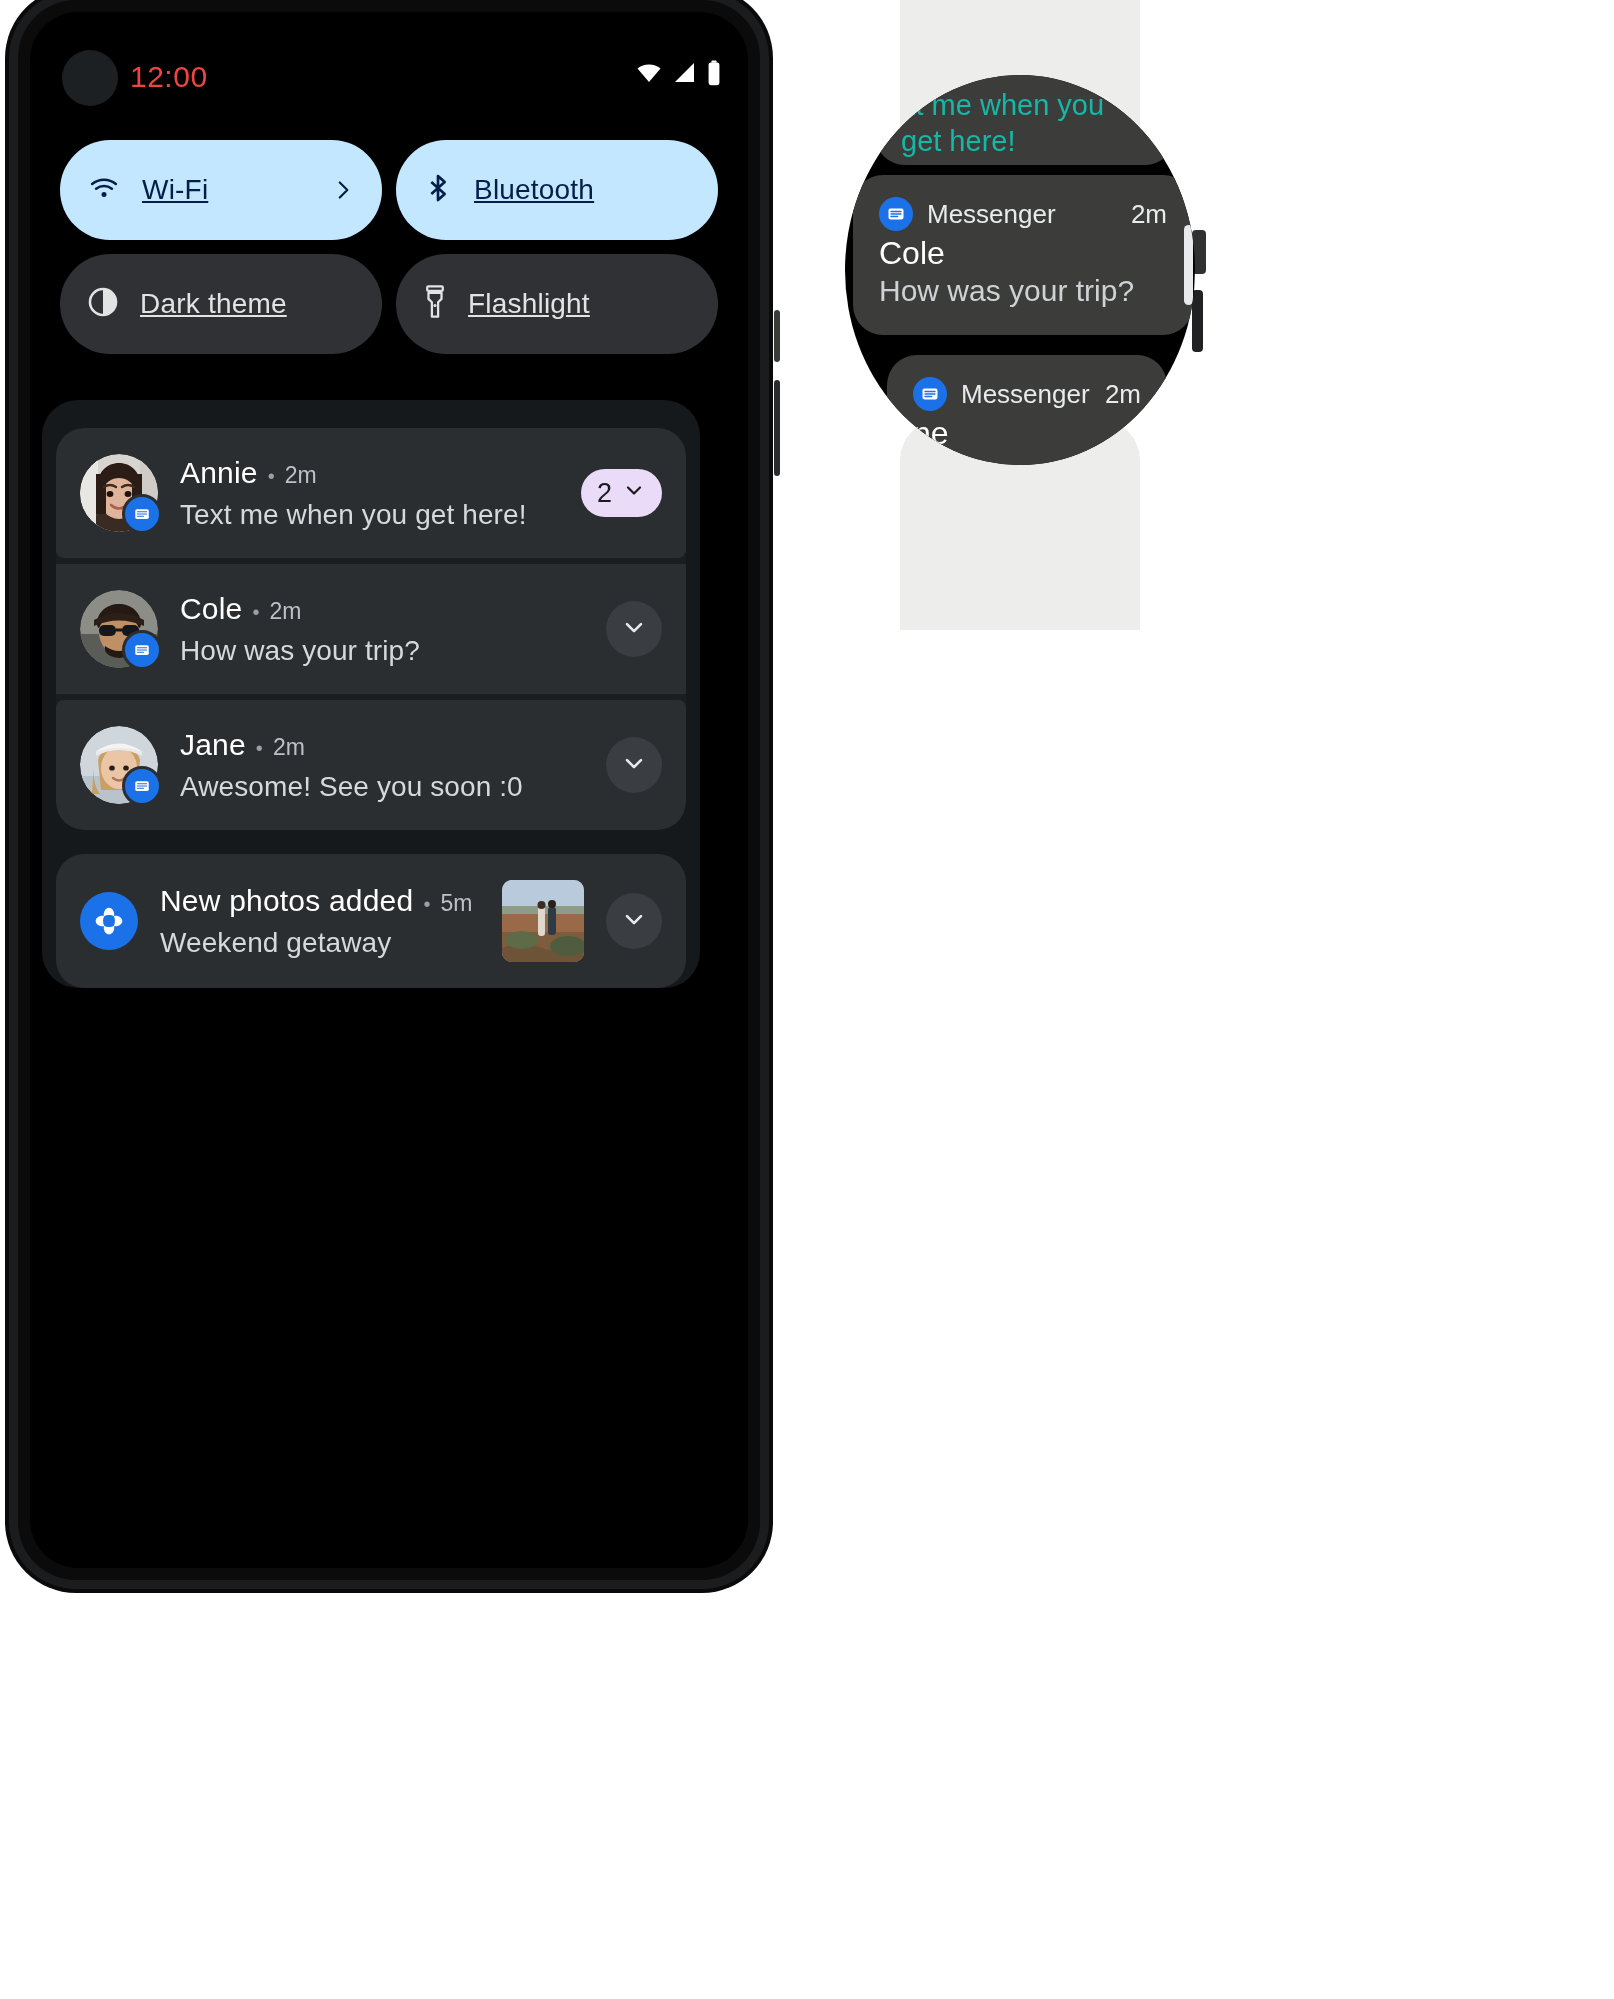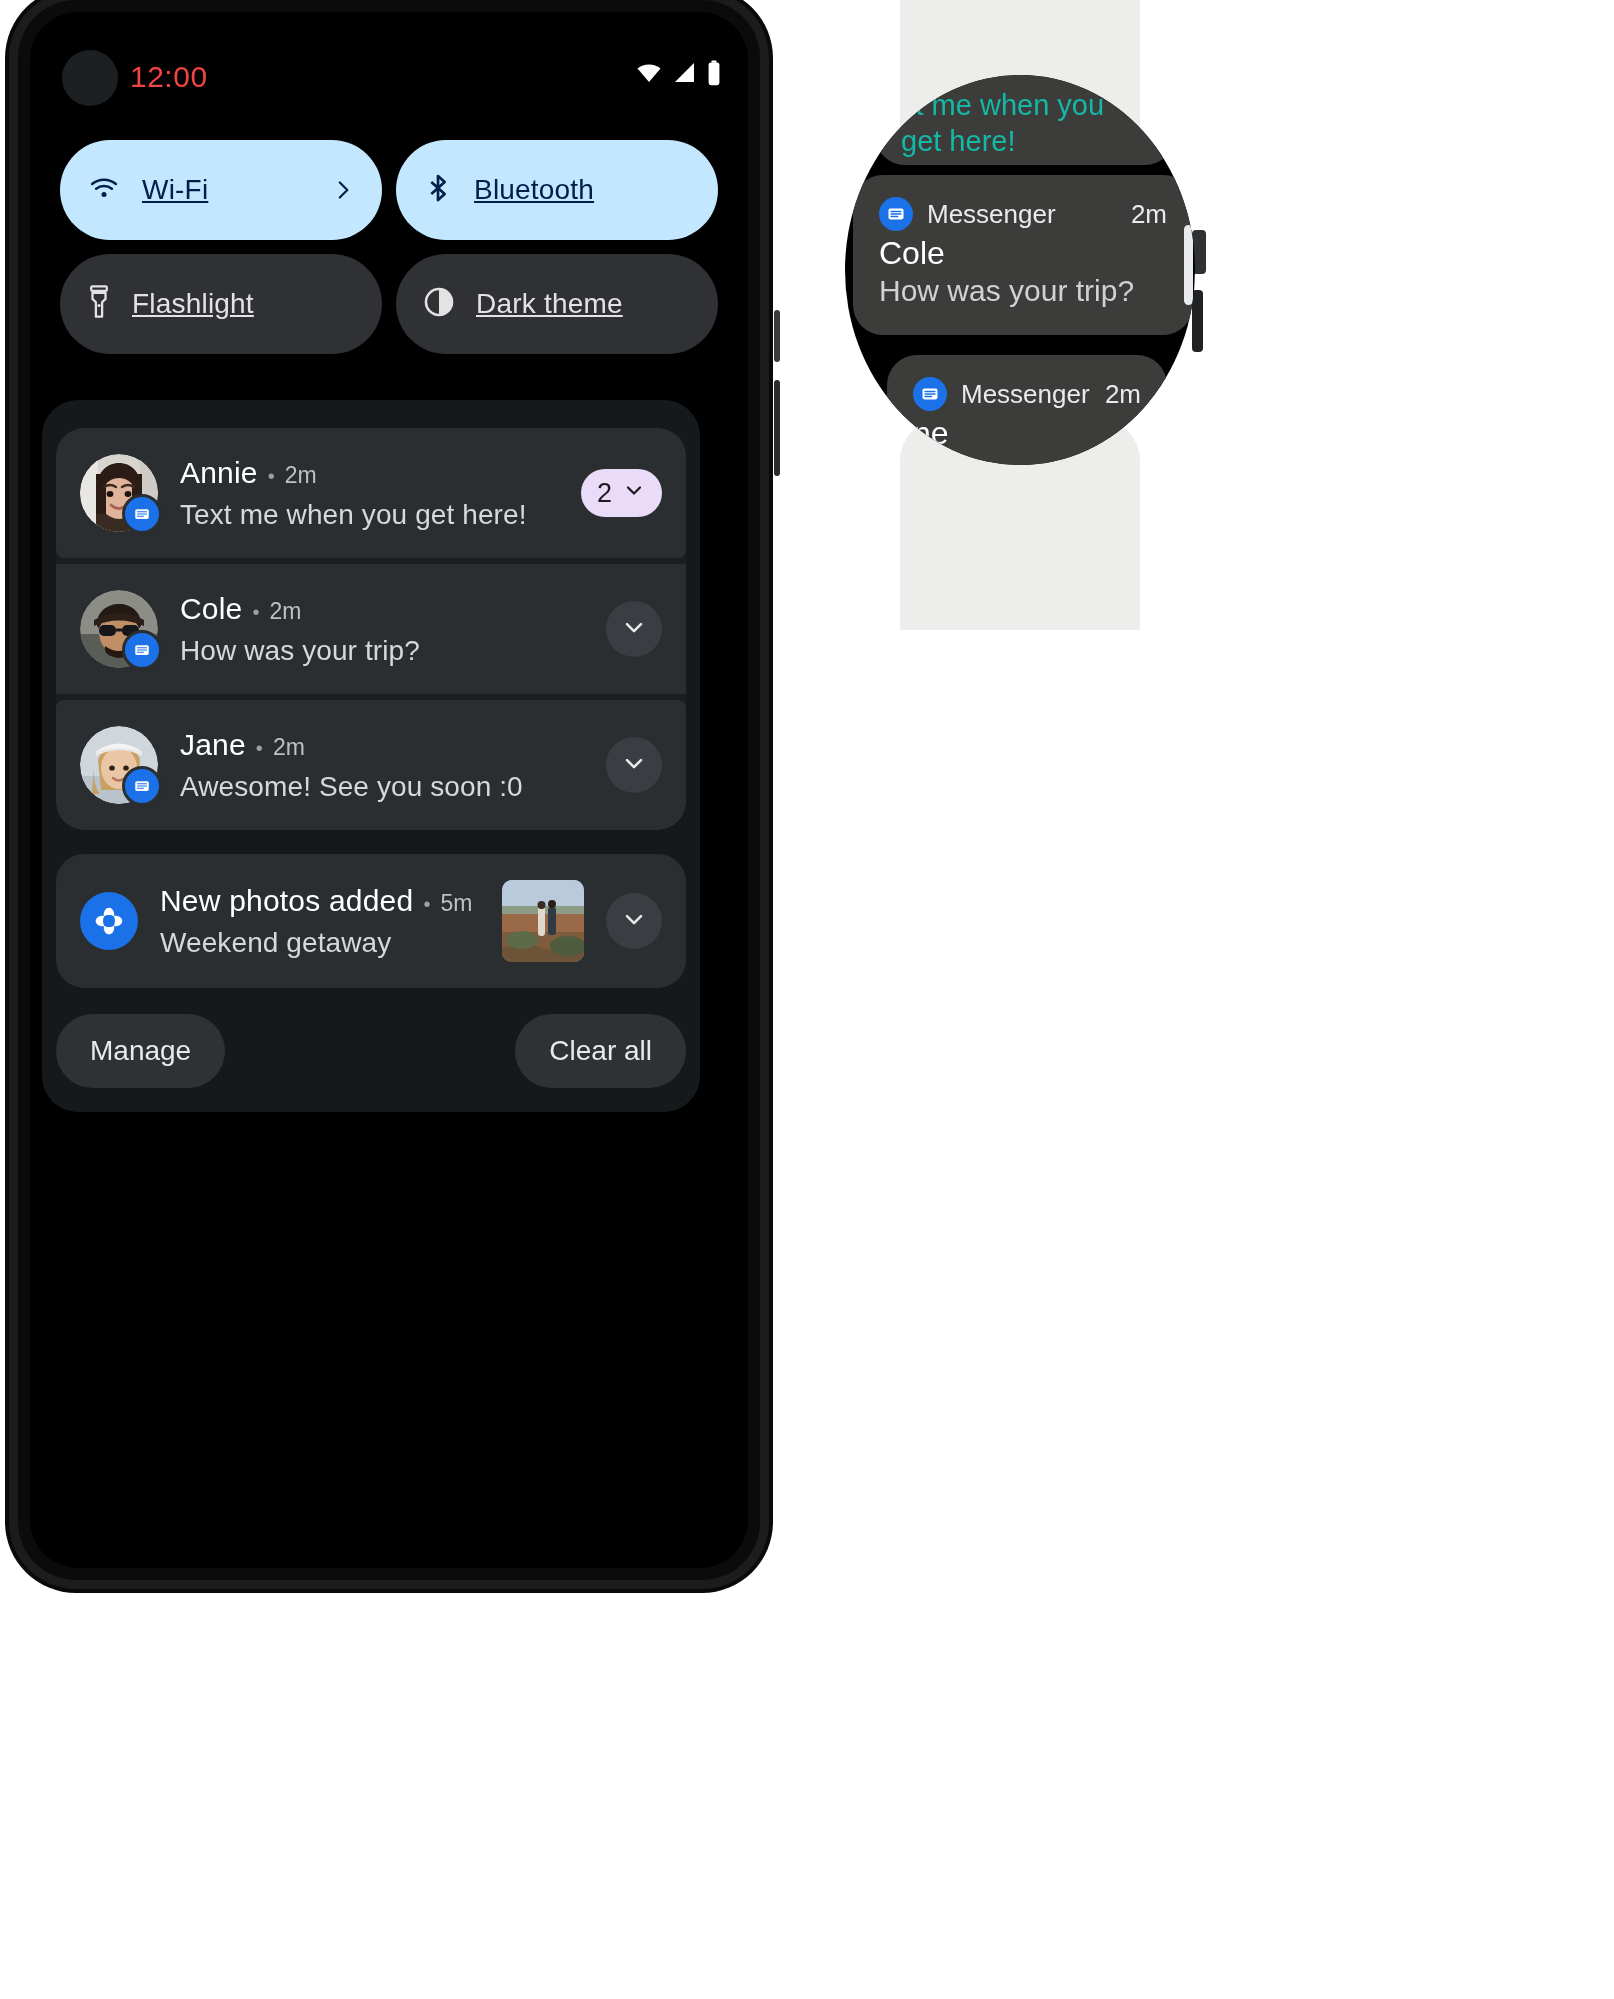--- a/index.html
+++ b/index.html
@@ -160,37 +160,37 @@
         <span>
           <svg width="32" height="34" viewBox="0 0 24 24">
               <path fill="none" stroke="#041e49" stroke-width="2" stroke-linejoin="round" d="M7 7.5l10 9-5 4.5V3l5 4.5-10 9"></path>
             </svg>
         </span>
         <span class="qs-label">Bluetooth</span>
       </div>
 
       <div class="qs-tile off">
         <span>
+          <svg width="34" height="34" viewBox="0 0 24 24">
+            <circle cx="12" cy="12" r="9.2" fill="none" stroke="#e3e3e3" stroke-width="1.8"></circle>
+            <path d="M12 2.8a9.2 9.2 0 0 1 0 18.4z" fill="#e3e3e3"></path>
+          </svg>
+        </span>
+        <span class="qs-label">Dark theme</span>
+      </div>
+
+      <div class="qs-tile off">
+        <span>
           <svg width="26" height="34" viewBox="0 0 16 24">
             <rect x="2.5" y="1" width="11" height="3.2" rx="0.8" fill="none" stroke="#e3e3e3" stroke-width="1.6"></rect>
             <path d="M3.4 5.6h9.2v4.2l-2.4 2.4v10.2H5.8V12.2L3.4 9.8z" fill="none" stroke="#e3e3e3" stroke-width="1.6" stroke-linejoin="round"></path>
             <circle cx="8" cy="14.5" r="1.1" fill="#e3e3e3"></circle>
           </svg>
         </span>
         <span class="qs-label">Flashlight</span>
-      </div>
-
-      <div class="qs-tile off">
-        <span>
-          <svg width="34" height="34" viewBox="0 0 24 24">
-            <circle cx="12" cy="12" r="9.2" fill="none" stroke="#e3e3e3" stroke-width="1.8"></circle>
-            <path d="M12 2.8a9.2 9.2 0 0 1 0 18.4z" fill="#e3e3e3"></path>
-          </svg>
-        </span>
-        <span class="qs-label">Dark theme</span>
       </div>
     </div>
 
     <div id="shade">
 
       <div id="notif-group">
 
         <div class="notif-row">
           <div class="avatar-wrap">
             <div class="avatar">
@@ -369,24 +369,20 @@
         </div>
         <div class="expand-btn">
           <span>
             <svg width="28" height="28" viewBox="0 0 24 24">
                 <path fill="none" stroke="#e8eaed" stroke-width="2.2" stroke-linecap="round" stroke-linejoin="round" d="M6 9.5l6 6 6-6"></path>
               </svg>
           </span>
         </div>
       </div>
 
-      <div id="shade-actions">
-        <div class="shade-btn">Manage</div>
-        <div class="shade-btn">Clear all</div>
-      </div>
     </div>
 
   </div>
 </div>
 
 <div id="watch-device">
   <div id="band-top"></div>
   <div id="band-bottom"></div>
   <div id="watch-crown"></div>
   <div id="watch-crown2"></div>

